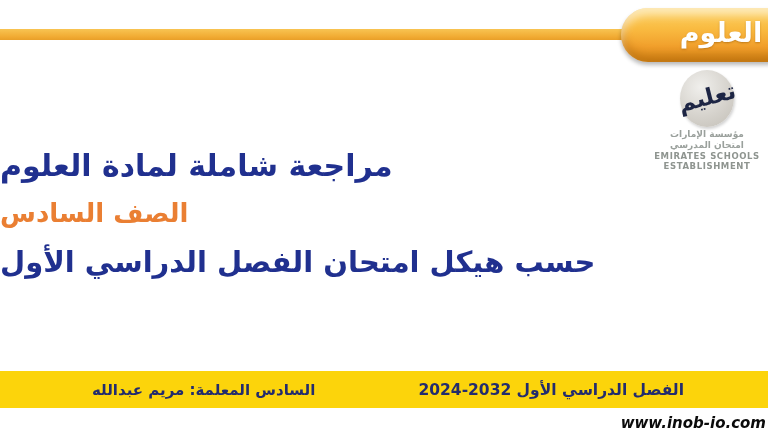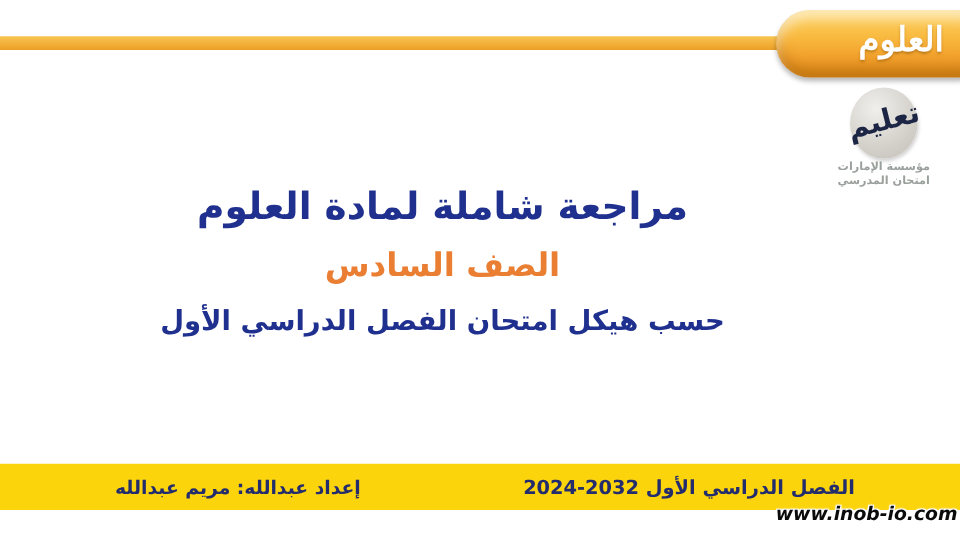--- a/index.html
+++ b/index.html
@@ -28,21 +28,20 @@
     background:linear-gradient(180deg,#fdd468 0%,#f9bb41 38%,#f19f2b 72%,#dd8a18 100%);
     box-shadow:inset 0 7px 9px rgba(255,255,255,.55),
                inset 0 -7px 10px rgba(150,85,0,.40),
                0 3px 4px rgba(0,0,0,.28);
     display:flex;align-items:center;justify-content:center;
   }
   .subject-pill .pill-label{
     color:#ffffff;font-size:27px;font-weight:bold;direction:rtl;
     transform:translate(14px,-3px);
     text-shadow:0 1px 2px rgba(140,80,0,.45);
-    font-family:Liberation Serif, serif;
   }
   
   .logo{position:absolute;right:6px;top:70px;width:110px;text-align:center;}
   .logo-circle{
     width:54px;height:57px;margin:0 auto;border-radius:50%;
     background:radial-gradient(circle at 38% 30%,#f0efec 0%,#d6d3cd 55%,#c2beb6 100%);
     box-shadow:1px 2px 3px rgba(0,0,0,.18);
     display:flex;align-items:center;justify-content:center;
   }
   .logo-calligraphy{
@@ -54,48 +53,48 @@
     margin-top:2px;color:#9aa09c;font-size:9px;font-weight:bold;
     line-height:1.2;direction:rtl;
   }
   .logo-en{
     color:#8e948f;font-size:8.5px;font-weight:bold;
     letter-spacing:.6px;line-height:1.25;
   }
   
   .title-block{
     position:absolute;top:146px;left:0;width:708px;
-    text-align:center;direction:rtl;
+    text-align:left;direction:rtl;
   }
   .main-title{
     margin:0;color:var(--title-navy);
     font-size:30px;font-weight:bold;line-height:1.3;
   }
   .grade-line{
     margin:13px 0 0 0;color:var(--grade-orange);
     font-size:26px;font-weight:bold;line-height:1.2;
   }
   .subtitle-line{
     margin:15px 0 0 0;color:var(--title-navy);
-    font-size:22px;font-weight:bold;line-height:1.3;
+    font-size:29px;font-weight:bold;line-height:1.3;
   }
   
   .footer-bar{
     position:absolute;left:0;top:371px;width:768px;height:37px;
     background:var(--accent-yellow);
     display:flex;align-items:center;justify-content:space-between;
     direction:rtl;
     padding:0 84px 0 92px;
     color:var(--footer-navy);font-weight:bold;
   }
   .footer-term{font-size:15.5px;direction:rtl;}
   .footer-prepared{font-size:15px;direction:rtl;}
   
   .watermark{
-    position:absolute;right:2px;bottom:12px;
+    position:absolute;right:2px;bottom:0;
     font-size:15px;font-weight:bold;font-style:italic;color:#0b0b0b;
     text-shadow:-1px -1px 0 #fff,1px -1px 0 #fff,-1px 1px 0 #fff,1px 1px 0 #fff,0 0 3px #fff;
   }
 </style>
 </head>
 <body>
 
 <div class="slide">
 
   <div class="top-ribbon"></div>
@@ -105,28 +104,32 @@
   </div>
 
   <div class="logo">
     <div class="logo-circle">
       <span class="logo-calligraphy">تعليم</span>
     </div>
     <div class="logo-ar">
       <div>مؤسسة الإمارات</div>
       <div>امتحان المدرسي</div>
     </div>
+    <div class="logo-en">
+      <div>EMIRATES SCHOOLS</div>
+      <div>ESTABLISHMENT</div>
+    </div>
   </div>
 
   <div class="title-block">
     <h1 class="main-title">مراجعة شاملة لمادة العلوم</h1>
     <div class="grade-line">الصف السادس</div>
     <div class="subtitle-line">حسب هيكل امتحان الفصل الدراسي الأول</div>
   </div>
 
   <div class="footer-bar">
     <span class="footer-term">الفصل الدراسي الأول  2032-2024</span>
-    <span class="footer-prepared">إعداد عبدالله: مريم عبدالله</span>
+    <span class="footer-prepared">السادس المعلمة: مريم عبدالله</span>
   </div>
 
   <div class="watermark">www.inob-io.com</div>
 
 </div>
 
 </body></html>

